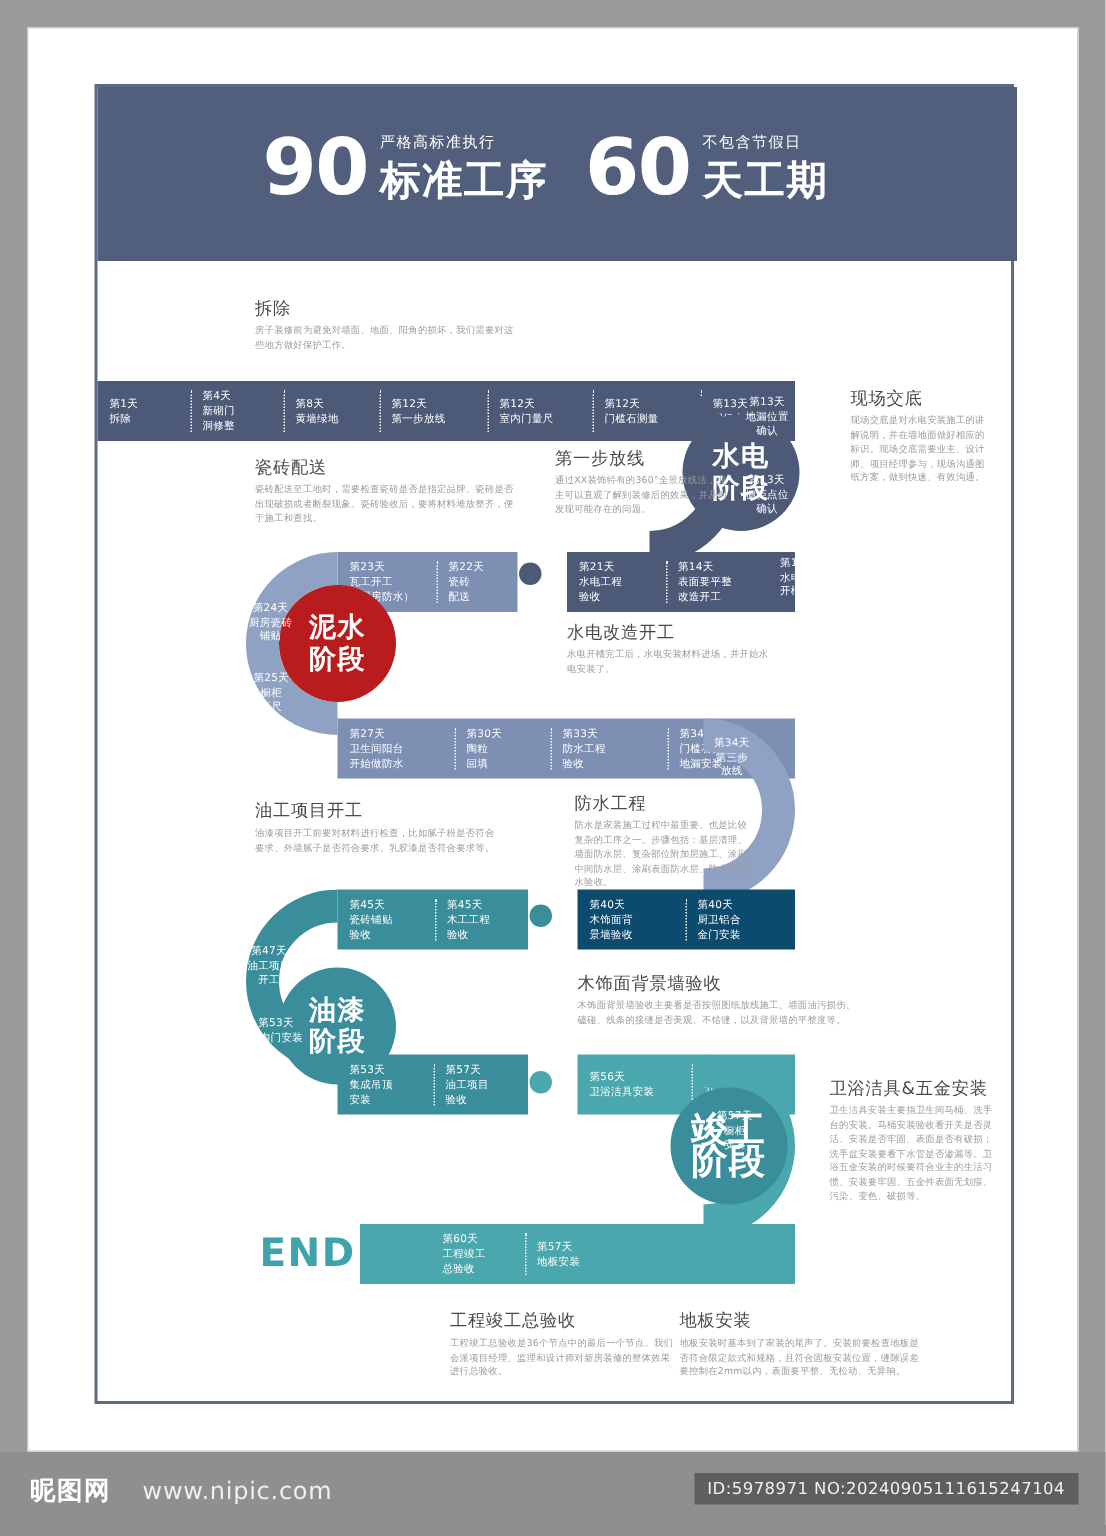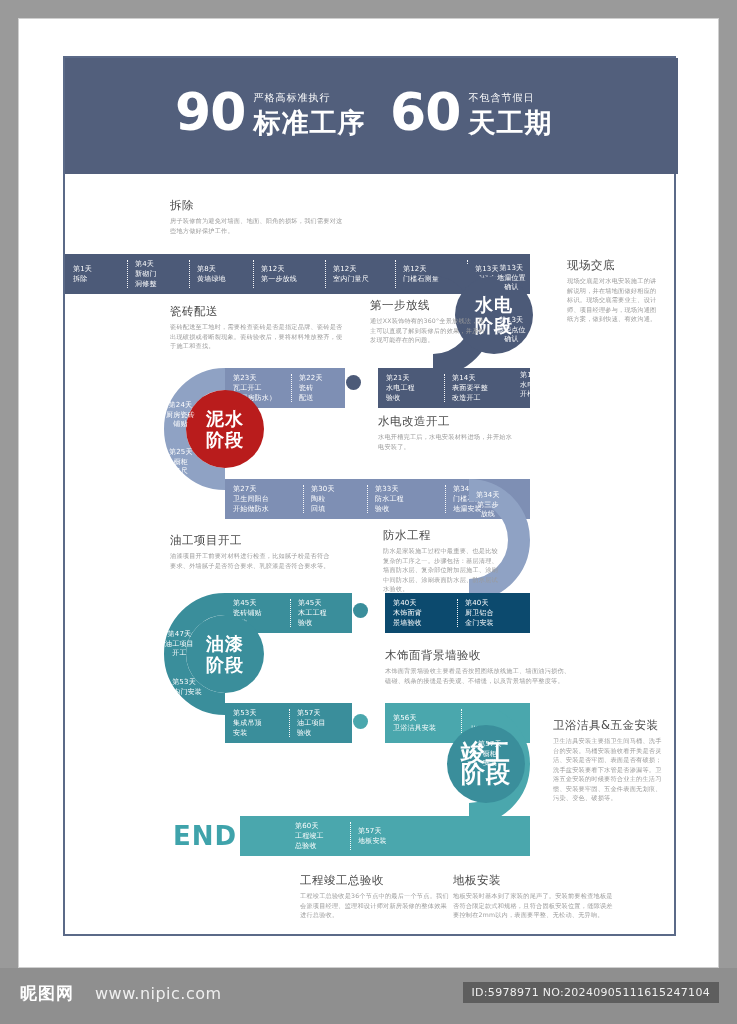--- a/index.html
+++ b/index.html
@@ -22,21 +22,21 @@
     width:613px; height:880px;
     border:2px solid #5b6a88;
     background:#ffffff;
   }
   
   #header-band{
     position:absolute; left:0; top:0;
     width:613px; height:116px;
     background:#525f7c;
   }
-  .hdr-group{ position:absolute; display:flex; align-items:flex-end; }
+  .hdr-group{ position:absolute; display:flex; align-items:flex-start; }
   .hdr-num{
     font-size:52px; font-weight:bold; color:#ffffff;
     line-height:52px; letter-spacing:-1px;
     font-family:"DejaVu Sans","Liberation Sans",sans-serif;
   }
   .hdr-txt{ margin-left:8px; padding-top:2px; }
   .hdr-small{ font-size:10px; color:#ffffff; letter-spacing:1px; line-height:16px;font-family:Liberation Serif, serif; }
   .hdr-big{ font-size:27px; font-weight:bold; color:#ffffff; letter-spacing:1px; line-height:30px; margin-top:2px;}
   
   .blk{ position:absolute; }
@@ -319,21 +319,21 @@
       <div class="cell" style="width:62px;">
         <div>第45天</div>
         <div>木工工程</div>
         <div>验收</div>
       </div>
     </div>
 
     <div style="position:absolute; left:99px; top:535px; width:61px; height:122px; overflow:hidden;">
       <div style="position:absolute; left:0; top:0; width:122px; height:122px; border-radius:50%; border:22px solid #3a8e9b; box-sizing:border-box;"></div>
     </div>
-    <div class="phase" style="left:121px; top:557px; width:78px; height:78px; background:#3a8e9b; font-size:18px; line-height:21px;">
+    <div class="phase" style="left:121px; top:587px; width:78px; height:78px; background:#3a8e9b; font-size:18px; line-height:21px;">
       <span>油漆</span>
       <span>阶段</span>
     </div>
     <div class="arc-lab" style="left:100px; top:572px;">
       <div>第47天</div>
       <div>油工项目</div>
       <div>开工</div>
     </div>
     <div class="arc-lab" style="left:101px; top:620px;">
       <div>第53天</div>

